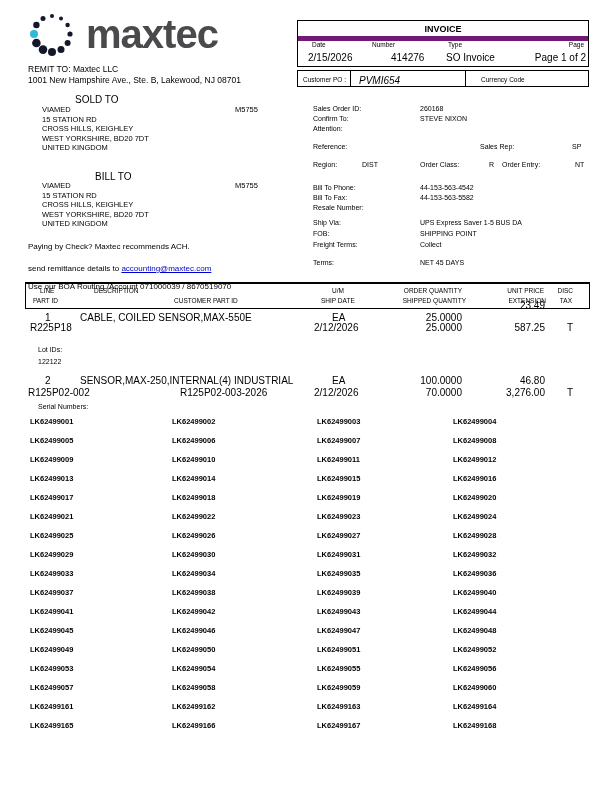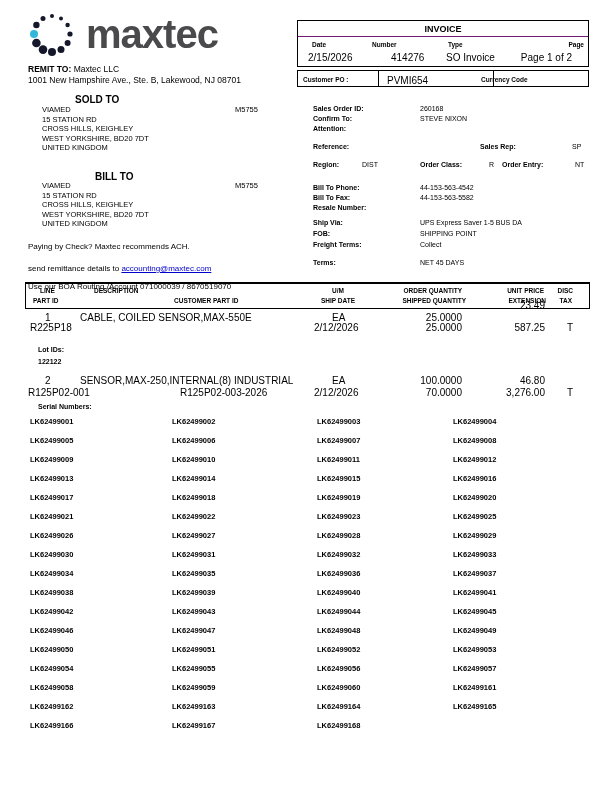--- a/index.html
+++ b/index.html
@@ -4,34 +4,34 @@
 <style>
   * { margin:0; padding:0; box-sizing:border-box; }
   html,body { background:#e8e8e8; }
   .page {
     position:relative; width:612px; height:792px; margin:0 auto;
     background:#ffffff; color:#000;
     font-family:"Liberation Sans", sans-serif;
     overflow:hidden;
   }
   .abs { position:absolute; }
-  .b { font-weight:bold; }
+  .b { font-weight:normal; }
   .t65 { font-size:6.5px; }
   .t7  { font-size:7px; }
   .t75 { font-size:10px; }
   .t8  { font-size:8px; }
   .t85 { font-size:8.5px; }
   .brand {
     font-size:40px; font-weight:bold; color:#4a4a4c; letter-spacing:-1px;
     line-height:1;
   }
   .invoice-box { border:1px solid #000; }
   .invoice-title {
     text-align:center; font-weight:bold; font-size:9px;
-    padding:3px 0 2px 0; border-bottom:1px solid #701a75;
+    padding:3px 0 2px 0; border-bottom:5px solid #701a75;
   }
   .po-strip { border:1px solid #000; }
   .po-cell { border-left:1px solid #000; border-right:1px solid #000; }
   .addr-line { height:9.5px; position:relative; font-size:7.5px; }
   .hdr-box { border:1px solid #000; border-top:2px solid #000; }
   .link { color:#0000cc; text-decoration:underline; cursor:pointer; }
   .ra { text-align:right; }
   .serial-grid {
     display:grid;
     grid-template-columns:142px 145px 136px 1fr;
@@ -70,26 +70,26 @@
 
   <div class="abs invoice-box" style="left:297px; top:20px; width:292px; height:47px;">
     <div class="invoice-title">INVOICE</div>
     <span class="abs t65 b" style="left:14px; top:20px;">Date</span>
     <span class="abs t65 b" style="left:74px; top:20px;">Number</span>
     <span class="abs t65 b" style="left:150px; top:20px;">Type</span>
     <span class="abs t65 b" style="right:4px; top:20px;">Page</span>
     <span class="abs t75" style="left:10px; top:31px;">2/15/2026</span>
     <span class="abs t75" style="left:70px; top:31px;margin-left:23px;">414276</span>
     <span class="abs t75" style="left:148px; top:31px;">SO Invoice</span>
-    <span class="abs t75" style="right:16px; top:31px;">Page 1 of 2</span>
+    <span class="abs t75" style="right:2px; top:31px;">Page 1 of 2</span>
   </div>
 
   <div class="abs po-strip" style="left:297px; top:70px; width:292px; height:17px;">
     <span class="abs t65 b" style="left:5px; top:5px;">Customer PO :</span>
-    <div class="abs po-cell" style="left:80px; top:0; width:116px; height:15px;">
+    <div class="abs po-cell" style="left:52px; top:0; width:116px; height:15px;font-style:italic;">
       <span class="abs t75" style="left:8px; top:4px;">PVMI654</span>
     </div>
     <span class="abs t65 b" style="left:183px; top:5px;">Currency Code</span>
   </div>
 
   <span class="abs t75 b" style="left:75px; top:94px;">SOLD TO</span>
   <div class="abs" style="left:42px; top:105px; width:250px;">
     <div class="addr-line">
       <span>VIAMED</span>
       <span class="abs" style="left:193px; top:0;">M5755</span>
@@ -185,25 +185,25 @@
     <span class="abs t75 ra" style="left:390px; top:322px; width:72px;">25.0000</span>
     <span class="abs t75 ra" style="left:480px; top:322px; width:65px;">587.25</span>
     <span class="abs t75" style="left:567px; top:322px;">T</span>
   </div>
 
   <span class="abs t7 b" style="left:38px; top:346px;">Lot IDs:</span>
   <span class="abs t7 b" style="left:38px; top:358px;">122122</span>
 
   <div>
     <span class="abs t75" style="left:45px;  top:375px;">2</span>
-    <span class="abs t75" style="left:80px;  top:375px;">SENSOR,MAX-250,INTERNAL(8) INDUSTRIAL</span>
+    <span class="abs t75" style="left:80px;  top:375px;">SENSOR,MAX-250,INTERNAL(4) INDUSTRIAL</span>
     <span class="abs t75" style="left:332px; top:375px;">EA</span>
     <span class="abs t75 ra" style="left:390px; top:375px; width:72px;">100.0000</span>
     <span class="abs t75 ra" style="left:480px; top:375px; width:65px;">46.80</span>
-    <span class="abs t75" style="left:28px;  top:387px;">R125P02-001</span>
+    <span class="abs t75" style="left:28px;  top:387px;">R125P02-002</span>
     <span class="abs t75" style="left:180px; top:387px;">R125P02-003-2026</span>
     <span class="abs t75" style="left:314px; top:387px;">2/12/2026</span>
     <span class="abs t75 ra" style="left:390px; top:387px; width:72px;">70.0000</span>
     <span class="abs t75 ra" style="left:480px; top:387px; width:65px;">3,276.00</span>
     <span class="abs t75" style="left:567px; top:387px;">T</span>
   </div>
 
   <span class="abs t7 b" style="left:38px; top:403px;">Serial Numbers:</span>
   <div class="abs serial-grid" style="left:30px; top:417px; width:556px;">
       <span>LK62499001</span>
@@ -222,20 +222,21 @@
       <span>LK62499014</span>
       <span>LK62499015</span>
       <span>LK62499016</span>
       <span>LK62499017</span>
       <span>LK62499018</span>
       <span>LK62499019</span>
       <span>LK62499020</span>
       <span>LK62499021</span>
       <span>LK62499022</span>
       <span>LK62499023</span>
+      <span>LK62499024</span>
       <span>LK62499025</span>
       <span>LK62499026</span>
       <span>LK62499027</span>
       <span>LK62499028</span>
       <span>LK62499029</span>
       <span>LK62499030</span>
       <span>LK62499031</span>
       <span>LK62499032</span>
       <span>LK62499033</span>
       <span>LK62499034</span>

